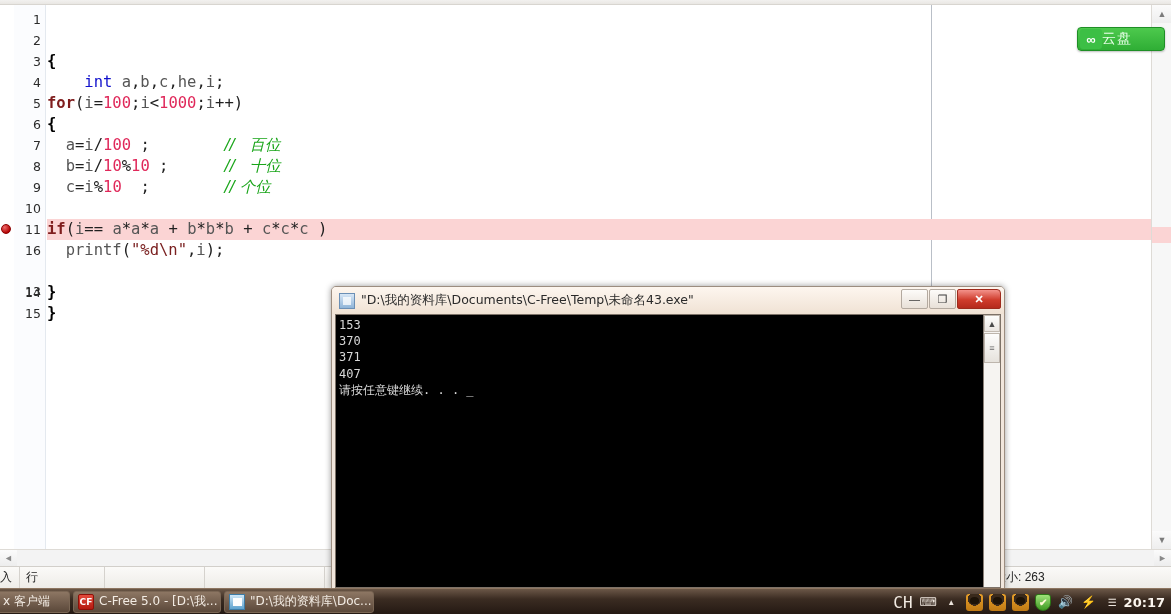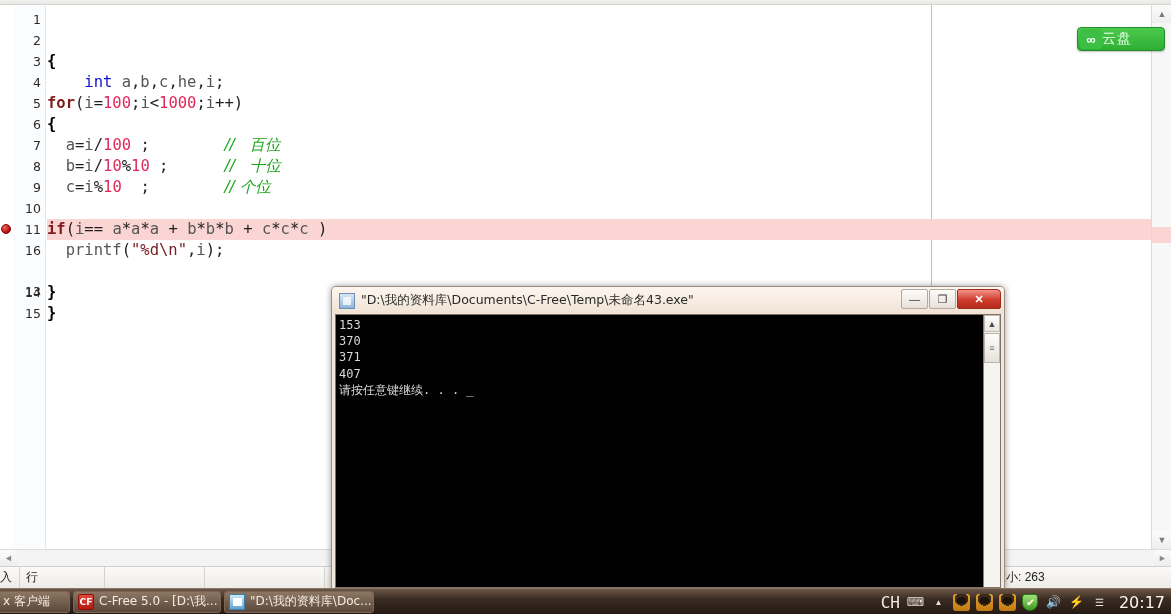--- a/index.html
+++ b/index.html
@@ -256,21 +256,21 @@
   #tray {
     position: absolute; right: 0; top: 0; height: 26px;
     display: flex; align-items: center; padding-right: 6px;
   }
   .tray-ico {
     width: 17px; height: 17px; margin: 0 3px;
     display: flex; align-items: center; justify-content: center;
     font-size: 12px; color: #ece4dc;
   }
   .tray-text { color: #f2ebe3; font-size: 16px; margin: 0 4px; font-family: "DejaVu Sans Mono", monospace; }
-  .tray-clock { color: #fbf5ee; font-size: 16px; margin-left: 8px; font-family: "DejaVu Sans", sans-serif; }
+  .tray-clock { color: #fbf5ee; font-size: 13px; font-family: "DejaVu Sans", sans-serif; font-weight: bold; }
   .peng {
     width: 17px; height: 17px;
     background: radial-gradient(circle at 50% 30%, #3a2a1c 0 45%, transparent 46%),
                 linear-gradient(#e8a02a, #c07a14);
     border-radius: 3px; position: relative;
   }
   .peng:after {
     content:""; position:absolute; left:4px; top:3px; width:9px; height:7px;
     background:#1d1308; border-radius: 50% 50% 40% 40%;
   }

